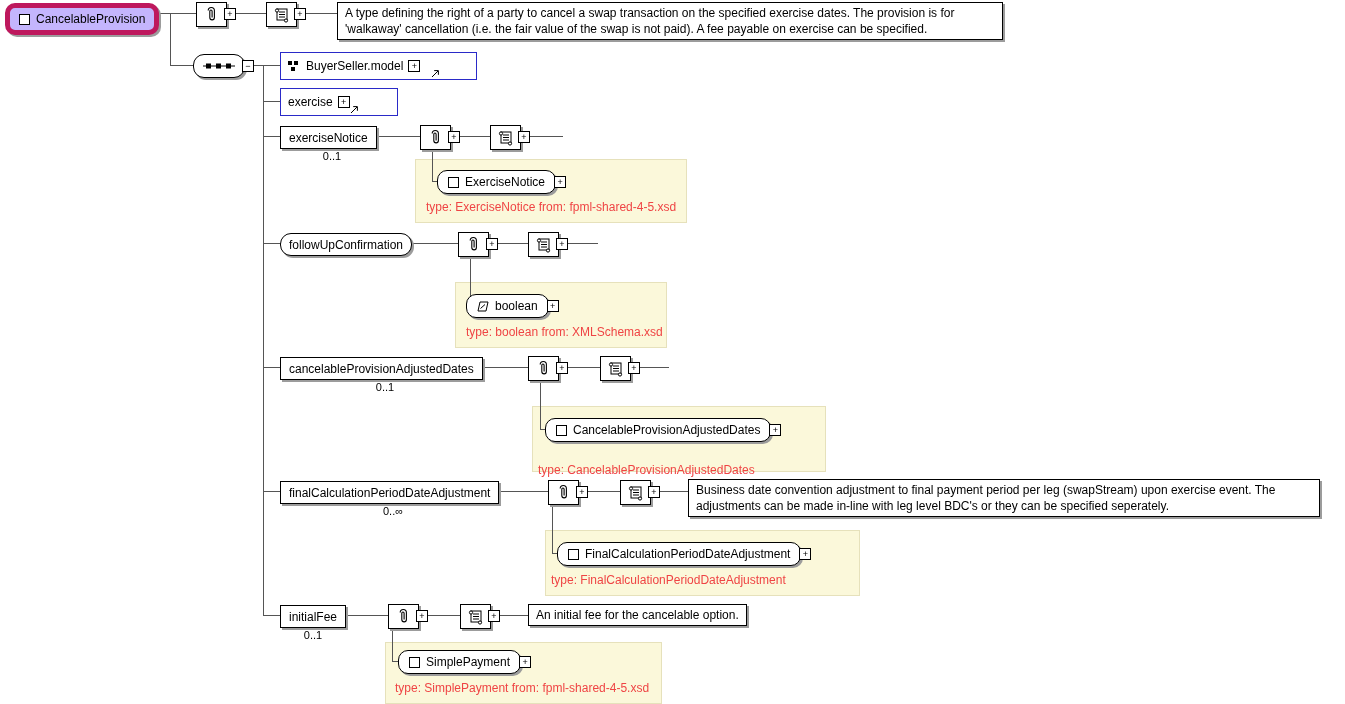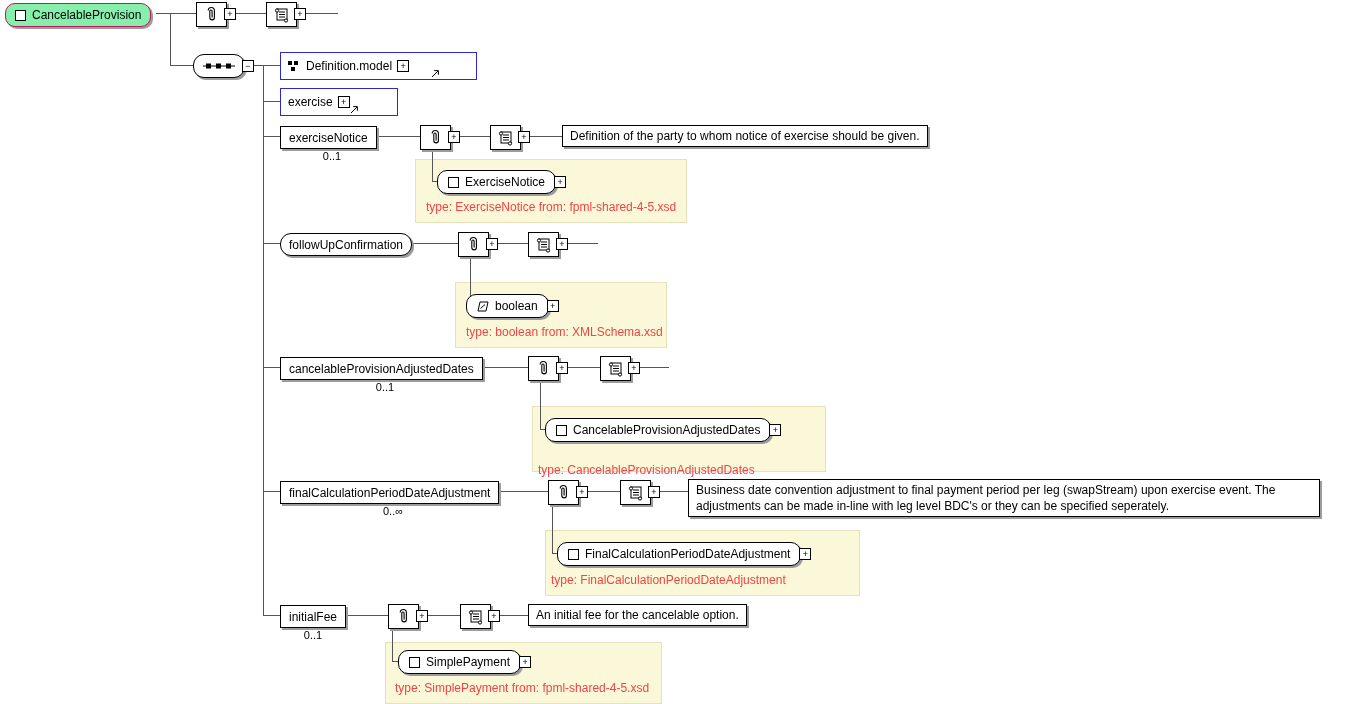--- a/index.html
+++ b/index.html
@@ -1,21 +1,21 @@
 <!DOCTYPE html>
 <html><head>
 <meta charset="utf-8">
 <style>
   html,body{margin:0;padding:0;background:#fff;}
   .canvas{position:relative;width:1345px;height:704px;background:#fff;overflow:hidden;
           font-family:"Liberation Sans",sans-serif;font-size:12px;color:#000;}
   .panel{position:absolute;z-index:1;background:#fbf8da;border:1px solid #e6e1bb;}
   .line{position:absolute;z-index:2;background:#555;}
   .root-node{position:absolute;z-index:3;display:flex;align-items:center;gap:6px;height:22px;padding:0 9px;
-             background:#86efac;border:1px solid #be185d;border-radius:10px;box-shadow:2px 2px 0 #9c9c9c;white-space:nowrap;}
+             background:#c4b5fd;border:5px solid #be185d;border-radius:10px;box-shadow:2px 2px 0 #9c9c9c;white-space:nowrap;}
   .elem{position:absolute;z-index:3;display:flex;align-items:center;height:21px;padding:0 8px;
         background:#fff;border:1px solid #000;box-shadow:2px 2px 0 #9c9c9c;white-space:nowrap;}
   .refnode{position:absolute;z-index:3;display:flex;align-items:center;gap:5px;padding:0 7px;
            background:#fff;border:1px solid #2a2ac8;white-space:nowrap;}
   .pill{position:absolute;z-index:3;width:50px;height:22px;display:flex;align-items:center;justify-content:center;
         background:#fff;border:1px solid #000;border-radius:11px;box-shadow:2px 2px 0 #9c9c9c;}
   .iconbox{position:absolute;z-index:3;width:29px;height:23px;display:flex;align-items:center;justify-content:center;
            background:#fff;border:1px solid #000;box-shadow:2px 2px 0 #9c9c9c;cursor:pointer;}
   .toggle{position:absolute;z-index:4;width:10px;height:10px;display:flex;align-items:center;justify-content:center;
           background:#fff;border:1px solid #000;font-size:9px;line-height:1;cursor:pointer;}
@@ -76,38 +76,39 @@
     <svg width="15" height="16" viewBox="0 0 15 16">
         <rect x="3" y="2" width="10" height="11" fill="#fff" stroke="#000"></rect>
         <circle cx="3" cy="3.5" r="1.6" fill="#fff" stroke="#000"></circle>
         <circle cx="12" cy="13.5" r="1.6" fill="#fff" stroke="#000"></circle>
         <line x1="5" y1="5" x2="11" y2="5" stroke="#000"></line>
         <line x1="5" y1="7.5" x2="11" y2="7.5" stroke="#000"></line>
         <line x1="5" y1="10" x2="11" y2="10" stroke="#000"></line>
       </svg>
   </div>
   <div class="toggle" style="left:294px;top:8px;">+</div>
+  <div class="annot" style="left:337px;top:2px;width:650px;">A type defining the right of a party to cancel a swap transaction on the specified exercise dates. The provision is for 'walkaway' cancellation (i.e. the fair value of the swap is not paid). A fee payable on exercise can be specified.</div>
 
   <div class="pill" style="left:193px;top:54px;">
     <svg width="32" height="8" viewBox="0 0 32 8">
         <line x1="0" y1="4" x2="32" y2="4" stroke="#000"></line>
         <rect x="3" y="1.5" width="5" height="5" fill="#000"></rect>
         <rect x="13" y="1.5" width="5" height="5" fill="#000"></rect>
         <rect x="23" y="1.5" width="5" height="5" fill="#000"></rect>
       </svg>
   </div>
   <div class="toggle" style="left:242px;top:60px;">−</div>
 
   <div class="refnode" style="left:280px;top:52px;width:181px;height:26px;">
     <svg width="13" height="10" viewBox="0 0 13 10">
         <rect x="0" y="0" width="4" height="4" fill="#000"></rect>
         <rect x="6" y="0" width="4" height="4" fill="#000"></rect>
         <rect x="3" y="6" width="4" height="4" fill="#000"></rect>
       </svg>
-    <span>Definition.model</span>
+    <span>BuyerSeller.model</span>
     <span class="toggle inline">+</span>
     <span class="refarrow" style="right:36px;">
       <svg width="9" height="9" viewBox="0 0 9 9">
           <path d="M1 8 L7 2 M3.2 1.6 H7.4 V5.8" fill="none" stroke="#000"></path>
         </svg>
     </span>
   </div>
 
   <div class="refnode" style="left:280px;top:88px;width:102px;height:26px;">
     <span>exercise</span>
@@ -133,21 +134,20 @@
     <svg width="15" height="16" viewBox="0 0 15 16">
         <rect x="3" y="2" width="10" height="11" fill="#fff" stroke="#000"></rect>
         <circle cx="3" cy="3.5" r="1.6" fill="#fff" stroke="#000"></circle>
         <circle cx="12" cy="13.5" r="1.6" fill="#fff" stroke="#000"></circle>
         <line x1="5" y1="5" x2="11" y2="5" stroke="#000"></line>
         <line x1="5" y1="7.5" x2="11" y2="7.5" stroke="#000"></line>
         <line x1="5" y1="10" x2="11" y2="10" stroke="#000"></line>
       </svg>
   </div>
   <div class="toggle" style="left:518px;top:131px;">+</div>
-  <div class="annot single" style="left:562px;top:125px;">Definition of the party to whom notice of exercise should be given.</div>
   <div class="typenode" style="left:437px;top:170px;">
     <span class="sq"></span>
     <span>ExerciseNotice</span>
     <span class="toggle">+</span>
   </div>
   <div class="typenote" style="left:426px;top:200px;">type: ExerciseNotice from: fpml-shared-4-5.xsd</div>
 
   <div class="elem" style="left:280px;top:233px;border-radius:11px;">
     <span>followUpConfirmation</span>
   </div>

